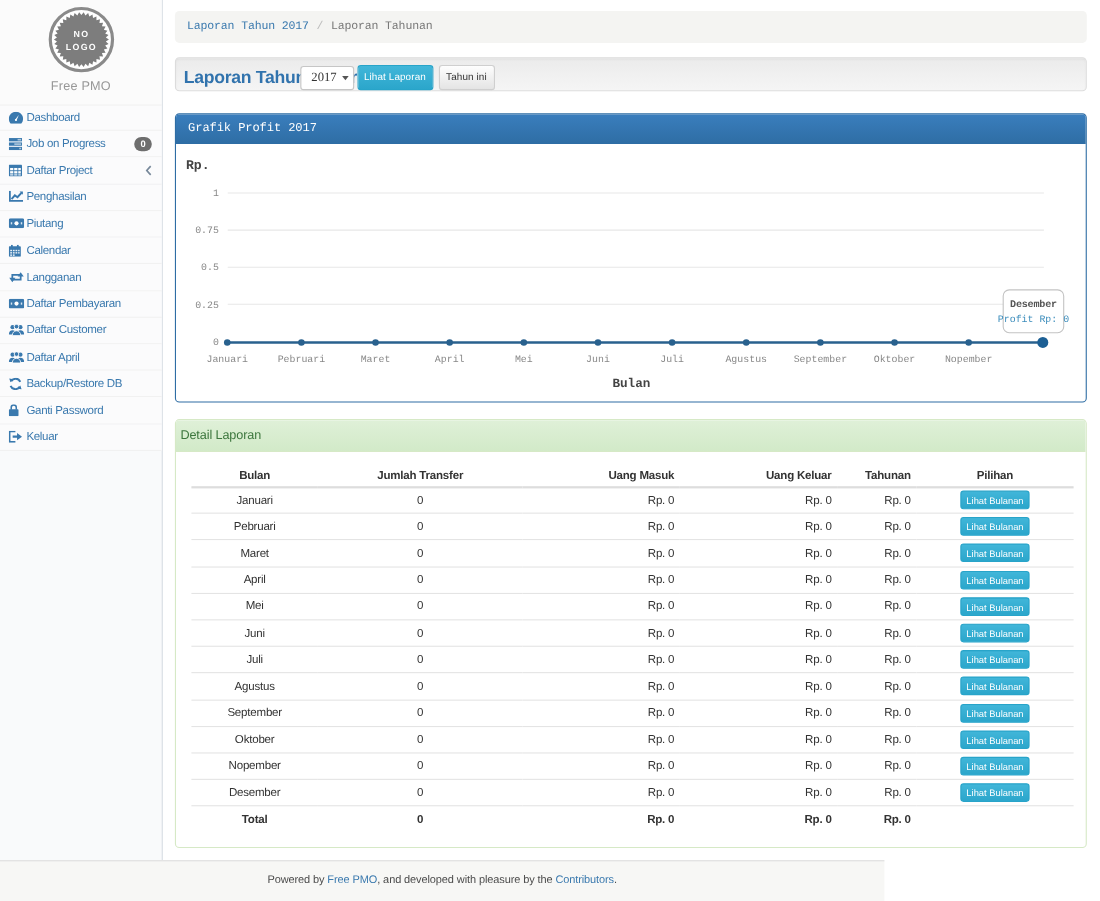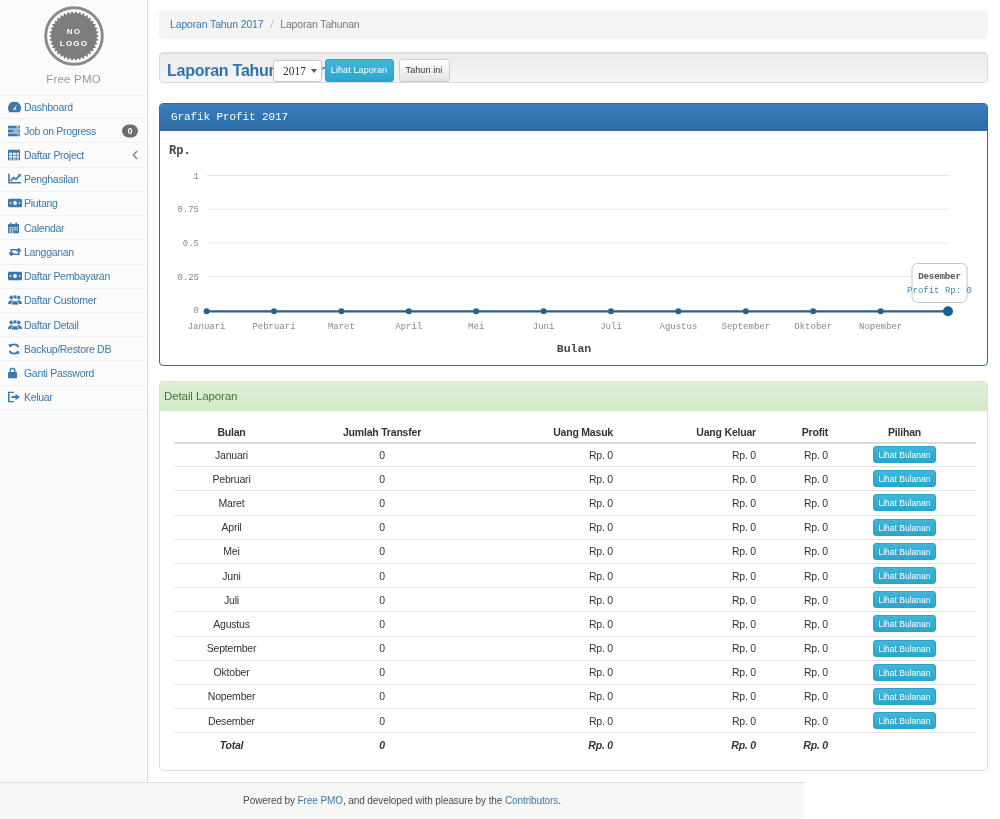--- a/index.html
+++ b/index.html
@@ -14,21 +14,21 @@
 #menu { position:absolute; left:0; top:95px; width:147px; list-style:none; }
 #menu li { height:24.23px; background:#fbfbfc; border-bottom:1px solid #f1f1f1; position:relative; }
 #menu li:first-child { border-top:1px solid #f1f1f1; }
 #menu li a { position:absolute; left:24px; top:50%; transform:translateY(-50%); font-size:10.5px; letter-spacing:-0.3px; color:#3a79ae; white-space:nowrap; }
 #menu li svg { position:absolute; left:8px; top:50%; transform:translateY(-50%); }
 .badge0 { position:absolute; right:9px; top:50%; transform:translateY(-50%); background:#6e6e6e; color:#fff; font-size:8.5px; font-weight:bold; width:16px; height:13px; line-height:13px; text-align:center; border-radius:7px; }
 #menu li svg.chevsvg { left:auto; right:9px; top:50%; transform:translateY(-50%); }
 
 
 #main { position:absolute; left:159px; top:0; width:829px; }
-.crumb { position:absolute; left:0; top:9.5px; width:829px; height:29px; background:#f4f4f2; border-radius:4px; font-size:10.5px; letter-spacing:-0.15px; line-height:28px; padding-left:11px; color:#777; }
+.crumb { position:absolute; left:0; top:9.5px; width:829px; height:29px; background:#f4f4f2; border-radius:4px; font-size:10.5px; letter-spacing:-0.15px; line-height:28px; padding-left:11px; color:#777;font-family:Liberation Mono, monospace; }
 .crumb a { color:#3a79ae; }
 .crumb .sep { color:#bbb; padding:0 7px; }
 .well { position:absolute; left:0; top:52px; width:829px; height:31px; background:linear-gradient(#ebebeb, #f5f5f5); border:1px solid #dcdcdc; border-radius:4px; box-shadow:inset 0 1px 2px rgba(0,0,0,0.05); }
 .well label { position:absolute; left:7px; top:8.5px; font-size:16px; font-weight:bold; letter-spacing:-0.25px; color:#3173ad; }
 .well .sel { position:absolute; left:113px; top:7px; width:49px; height:22px; background:#fff; border:1px solid #c6c6c6; border-radius:3px; font-size:11.5px; color:#333; line-height:20px; padding-left:9px;font-family:Liberation Serif, serif; }
 .well .sel .arr { position:absolute; right:4px; top:8px; width:0; height:0; border-left:3.5px solid transparent; border-right:3.5px solid transparent; border-top:4.5px solid #555; }
 .btn { position:absolute; top:6px; height:23px; border-radius:3px; font-size:9px; letter-spacing:0.1px; text-align:center; }
 .btn-info { left:164.5px; width:69px; background:linear-gradient(#41b6d9, #2ba6cb); border:1px solid #28a4c9; color:#fff; line-height:21px; }
 .btn-default { left:238.5px; width:51px; background:linear-gradient(#fefefe, #e4e4e4); border:1px solid #cfcfcf; color:#333; line-height:21px; }
 
@@ -36,21 +36,21 @@
 #cpanel { position:absolute; left:0; top:103px; width:829px; height:263px; border:1px solid #2e6da4; border-radius:4px; background:#fff;font-family:Liberation Mono, monospace; }
 #cpanel .hd { height:27px; background:linear-gradient(#3a7ebd, #2e6da4); border-radius:3px 3px 0 0; color:#fff; font-size:11px; font-weight:normal; letter-spacing:-0.1px; line-height:26px; padding-left:11px; }
 
 
 #tpanel { position:absolute; left:0; top:380.5px; width:829px; height:390px; border:1px solid #d6e9c6; border-radius:4px; background:#fff; }
 #tpanel .hd { height:29px; background:linear-gradient(#dff0d8, #d2eac8); border-radius:3px 3px 0 0; color:#3c763d; font-size:11.5px; letter-spacing:-0.1px; line-height:28px; padding-left:4px; border-bottom:1px solid #d6e9c6; }
 
 table.rpt { position:absolute; left:14px; top:41px; width:802px; border-collapse:collapse; table-layout:fixed; font-size:10.5px; color:#333; letter-spacing:-0.2px; }
 table.rpt th { font-weight:bold; border-bottom:2px solid #ddd; height:20px; padding:0 5px; }
 table.rpt td { border-bottom:1px solid #e4e4e4; height:24.2px; padding:0 5px; }
-table.rpt tr.total td { border-bottom:none; font-weight:bold;font-style:italic; }
+table.rpt tr.total td { border-bottom:none; font-weight:bold; }
 .ca { text-align:center; } .ra { text-align:right; }
 .btn-xs { display:inline-block; width:63px; height:17px; line-height:16px; background:linear-gradient(#41b6d9, #2ba6cb); border:1px solid #28a4c9; border-radius:3px; color:#fff; font-size:8.5px; text-align:center; letter-spacing:0; }
 
 
 #footer { position:absolute; left:0; top:782px; width:804px; height:37px; background:#f7f7f5; border-top:1px solid #dedede; font-size:10px; color:#4b4b4b; text-align:center; line-height:36px; letter-spacing:-0.1px; }
 #footer a { color:#3a79ae; }
 </style>
 </head>
 <body>
 <div id="page">
@@ -184,21 +184,21 @@
           <svg width="14" height="10" viewBox="0 0 14 10">
             <g fill="#3a79ae">
               <circle cx="3.4" cy="2.4" r="1.9"></circle>
               <circle cx="10.6" cy="2.4" r="1.9"></circle>
               <path d="M0 9c0-2.4 1.5-3.8 3.4-3.8S6.8 6.6 6.8 9z"></path>
               <path d="M7.2 9c0-2.4 1.5-3.8 3.4-3.8S14 6.6 14 9z"></path>
               <circle cx="7" cy="1.9" r="2.1" stroke="#fbfbfc" stroke-width="0.8"></circle>
               <path d="M3.2 10c0-2.7 1.7-4.3 3.8-4.3s3.8 1.6 3.8 4.3z" stroke="#fbfbfc" stroke-width="0.8"></path>
             </g>
           </svg>
-          <a>Daftar Detail</a>
+          <a>Daftar April</a>
         </li>
         <li>
           <svg width="12" height="11" viewBox="0 0 12 11">
             <g fill="none" stroke="#3a79ae" stroke-width="1.8">
               <path d="M10.4 3.6A4.6 4.6 0 0 0 2.2 3"></path>
               <path d="M1.6 7.4a4.6 4.6 0 0 0 8.2 0.6"></path>
             </g>
             <path fill="#3a79ae" d="M0.4 0.6l4 0.6-2.9 2.9zM11.6 10.4l-4-0.6 2.9-2.9z"></path>
           </svg>
           <a>Backup/Restore DB</a>
@@ -284,21 +284,21 @@
             <col style="width:143px">
             <col style="width:72px">
             <col style="width:143px">
           </colgroup>
         <thead>
         <tr>
               <th class="ca">Bulan</th>
               <th class="ca">Jumlah Transfer</th>
               <th class="ra">Uang Masuk</th>
               <th class="ra">Uang Keluar</th>
-              <th class="ra">Profit</th>
+              <th class="ra">Tahunan</th>
               <th class="ca">Pilihan</th>
             </tr>
         </thead>
         <tbody id="tbody">
             <tr>
               <td class="ca">Januari</td>
               <td class="ca">0</td>
               <td class="ra">Rp. 0</td>
               <td class="ra">Rp. 0</td>
               <td class="ra">Rp. 0</td>

